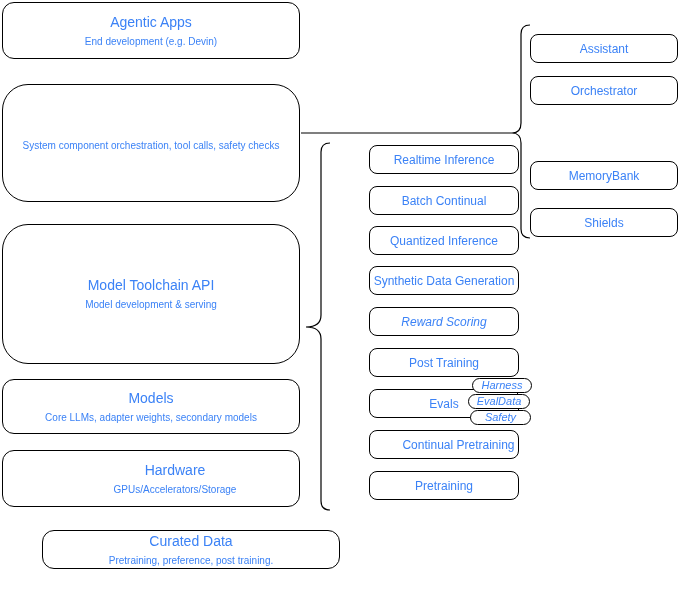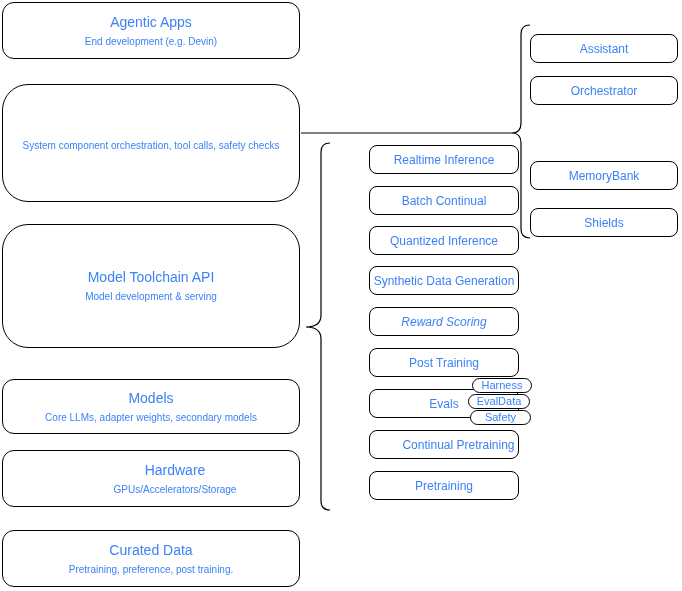--- a/index.html
+++ b/index.html
@@ -49,20 +49,21 @@
     background: #ffffff;
     border: 1px solid #000000;
     border-radius: 999px;
     height: 15px;
     display: flex;
     align-items: center;
     justify-content: center;
     font-size: 11px;
     line-height: 13px;
     z-index: 3;
+    font-style: italic;
   }
   .mid, .right { z-index: 2; }
   svg.overlay {
     position: absolute;
     left: 0; top: 0;
     width: 682px; height: 591px;
     z-index: 1;
     pointer-events: none;
   }
 </style>
@@ -80,33 +81,33 @@
     <path d="M 330 143 Q 321 143 321 152 L 321 315 Q 321 327 306 327 Q 321 327 321 339 L 321 501 Q 321 510 330 510" stroke="#000000" stroke-width="1.2" fill="none"></path>
   </svg>
 
   <div class="box layer small" style="top:2px;   height:57px;">
     <div class="layer-title">Agentic Apps</div>
     <div class="layer-subtitle">End development (e.g. Devin)</div>
   </div>
   <div class="box layer big" style="top:84px;  height:118px;">
     <div class="layer-subtitle">System component orchestration, tool calls, safety checks</div>
   </div>
-  <div class="box layer big" style="top:224px; height:124px;">
+  <div class="box layer big" style="top:224px; height:140px;">
     <div class="layer-title">Model Toolchain API</div>
     <div class="layer-subtitle">Model development &amp; serving</div>
   </div>
   <div class="box layer small" style="top:372px; height:55px;margin-top:7px;">
     <div class="layer-title">Models</div>
     <div class="layer-subtitle">Core LLMs, adapter weights, secondary models</div>
   </div>
   <div class="box layer small" style="top:450px; height:57px;padding-left:48px;">
     <div class="layer-title">Hardware</div>
     <div class="layer-subtitle">GPUs/Accelerators/Storage</div>
   </div>
-  <div class="box layer small" style="top:530px; height:57px;">
+  <div class="box layer small" style="top:530px; height:39px;margin-left:40px;">
     <div class="layer-title">Curated Data</div>
     <div class="layer-subtitle">Pretraining, preference, post training.</div>
   </div>
 
   <div class="chip mid" style="top:145px;">Realtime Inference</div>
   <div class="chip mid" style="top:186px;">Batch Continual</div>
   <div class="chip mid" style="top:226px;">Quantized Inference</div>
   <div class="chip mid" style="top:266px;">Synthetic Data Generation</div>
   <div class="chip mid" style="top:307px;font-style:italic;">Reward Scoring</div>
   <div class="chip mid" style="top:348px;">Post Training</div>

